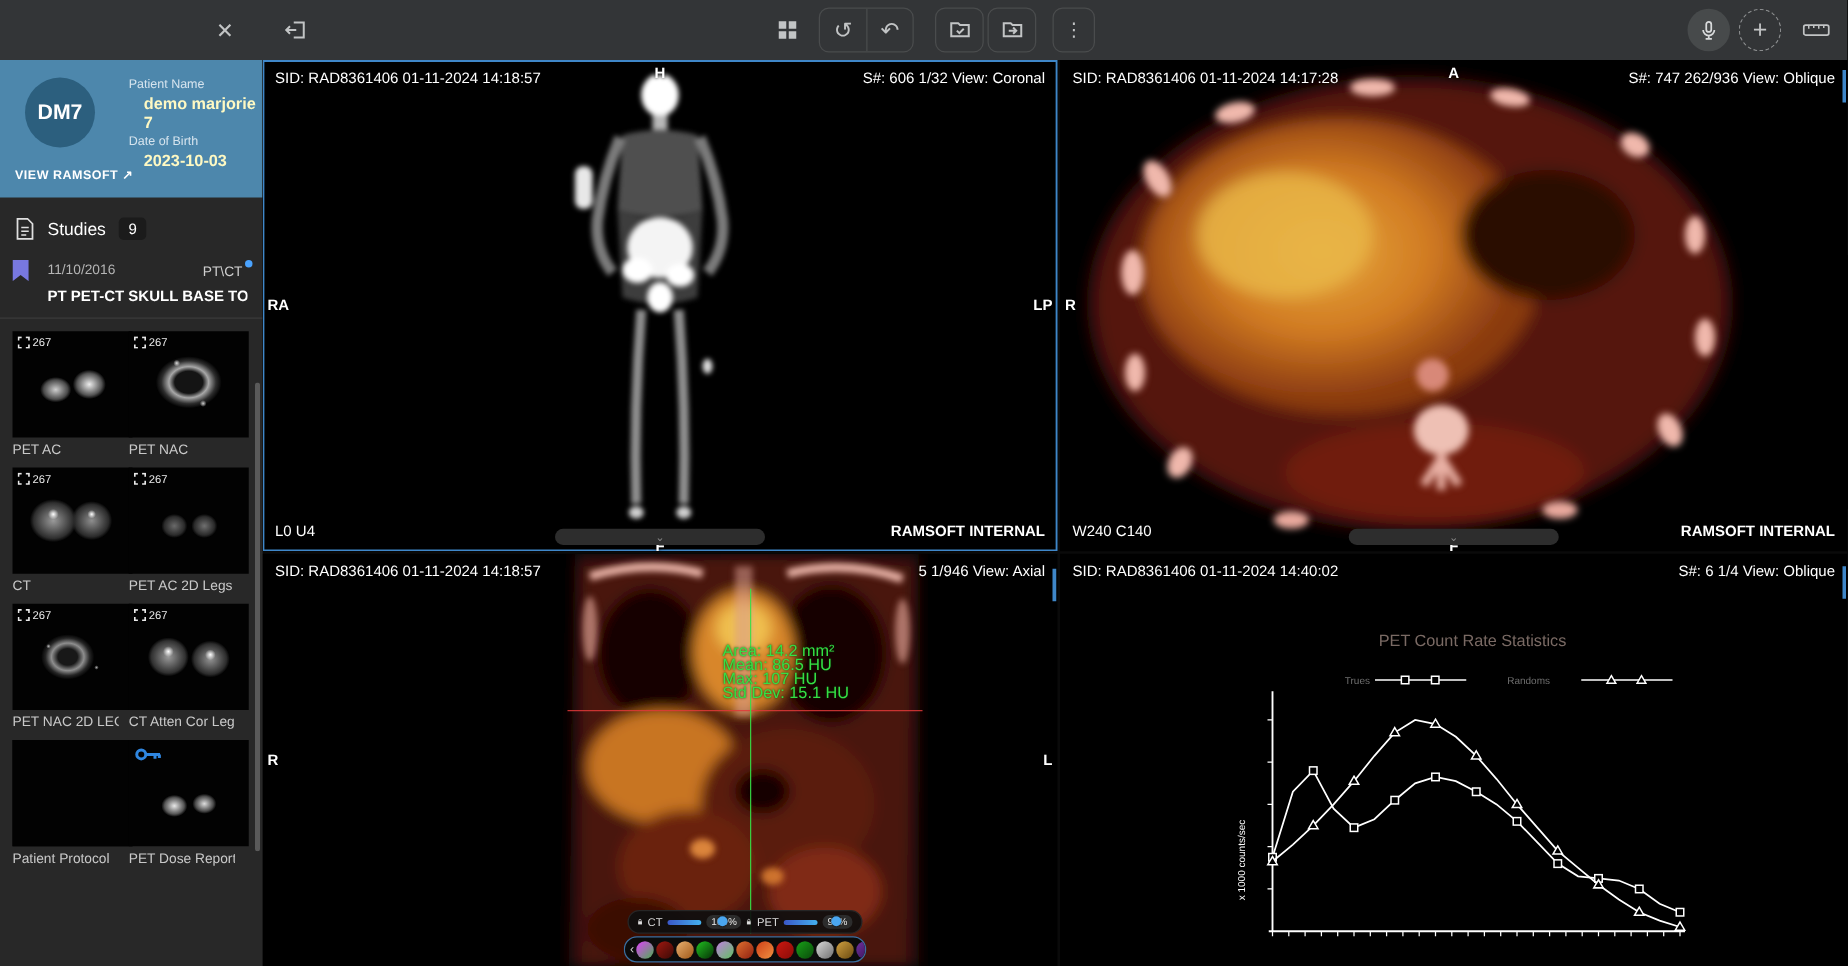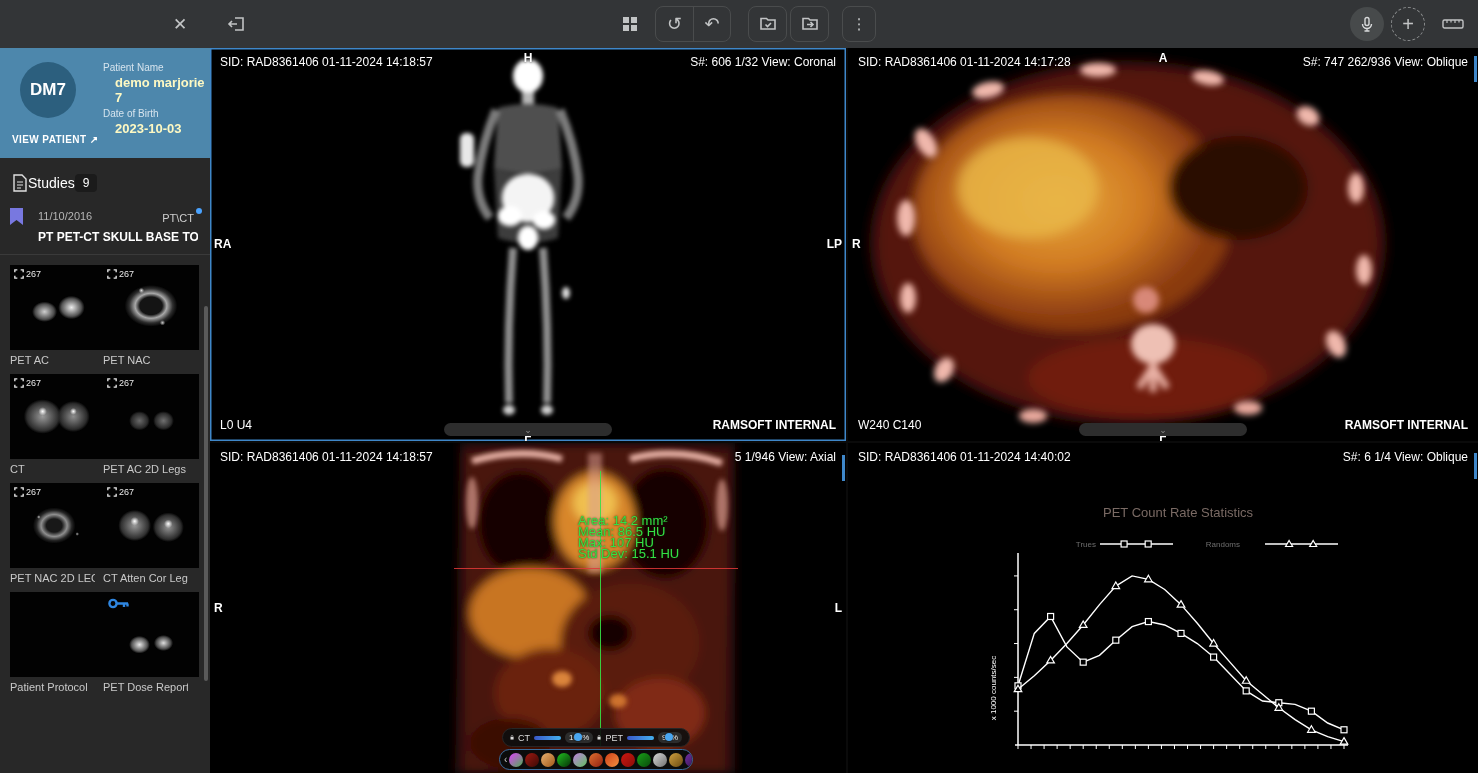--- a/index.html
+++ b/index.html
@@ -23,21 +23,21 @@
 
   
   .sidebar { position:absolute; left:0; top:48px; width:210px; height:725px; background:#282828; z-index:20; overflow:hidden; }
   .patient-card { position:relative; width:210px; height:110px; background:#4d87ac; padding:10px 12px; }
   .avatar { position:absolute; left:20px; top:14px; width:56px; height:56px; border-radius:50%;
     background:#2c5f7e; color:#fff; font-size:17px; font-weight:bold; display:flex; align-items:center; justify-content:center; }
   .view-patient { position:absolute; left:12px; top:86px; color:#fff; font-size:10px; font-weight:bold; letter-spacing:.4px; cursor:pointer; }
   .p-label { position:absolute; left:103px; color:#d6e4ee; font-size:10px; }
   .p-value { position:absolute; left:103px; color:#fef9c3; font-size:13px; font-weight:bold;margin-left:12px; }
 
-  .studies-hdr { display:flex; align-items:center; gap:0; padding:16px 12px 8px 12px; }
+  .studies-hdr { display:flex; align-items:center; gap:10px; padding:16px 12px 8px 12px; }
   .studies-hdr .ttl { color:#fff; font-size:14px; }
   .count-badge { background:#1b1b1b; color:#fff; font-size:12px; border-radius:4px; padding:2px 8px; }
   .chips { display:flex; gap:8px; padding:10px 0 12px 13px; }
   .chip { height:25px; border:1px solid #5a5a5a; border-radius:13px; color:#ddd; font-size:11px;
     display:flex; align-items:center; gap:6px; padding:0 11px; cursor:pointer; }
   .chip.active { background:#4a90d0; border-color:#4a90d0; color:#fff; padding:0 14px; }
   .bm { width:9px; height:12px; }
 
   .study-item { position:relative; padding:6px 12px 10px 38px; cursor:pointer; }
   .study-item .bm-big { position:absolute; left:10px; top:8px; }
@@ -180,21 +180,21 @@
       <svg width="22" height="14" viewBox="0 0 22 14">
           <rect x="1" y="3" width="20" height="8" rx="1.5" fill="none" stroke="#c2c4c5" stroke-width="1.4"></rect>
           <path d="M5 3 v3 M9 3 v2.4 M13 3 v3 M17 3 v2.4" stroke="#c2c4c5" stroke-width="1.2"></path>
         </svg>
     </div>
   </div>
 
   <div class="sidebar">
     <div class="patient-card">
       <div class="avatar">DM7</div>
-      <div class="view-patient"><span>VIEW PATIENT</span> <span>↗</span></div>
+      <div class="view-patient"><span>VIEW RAMSOFT</span> <span>↗</span></div>
       <div class="p-label" style="top:14px;">Patient Name</div>
       <div class="p-value" style="top:27px;">demo marjorie 7</div>
       <div class="p-label" style="top:60px;">Date of Birth</div>
       <div class="p-value" style="top:73px;">2023-10-03</div>
     </div>
 
     <div class="studies-hdr">
       <svg width="16" height="18" viewBox="0 0 16 18">
           <path d="M2 1 H10 L14 5 V17 H2 Z" fill="none" stroke="#e0e0e0" stroke-width="1.4"></path>
           <path d="M5 8 H11 M5 11 H11 M5 14 H9" stroke="#e0e0e0" stroke-width="1.2"></path>

